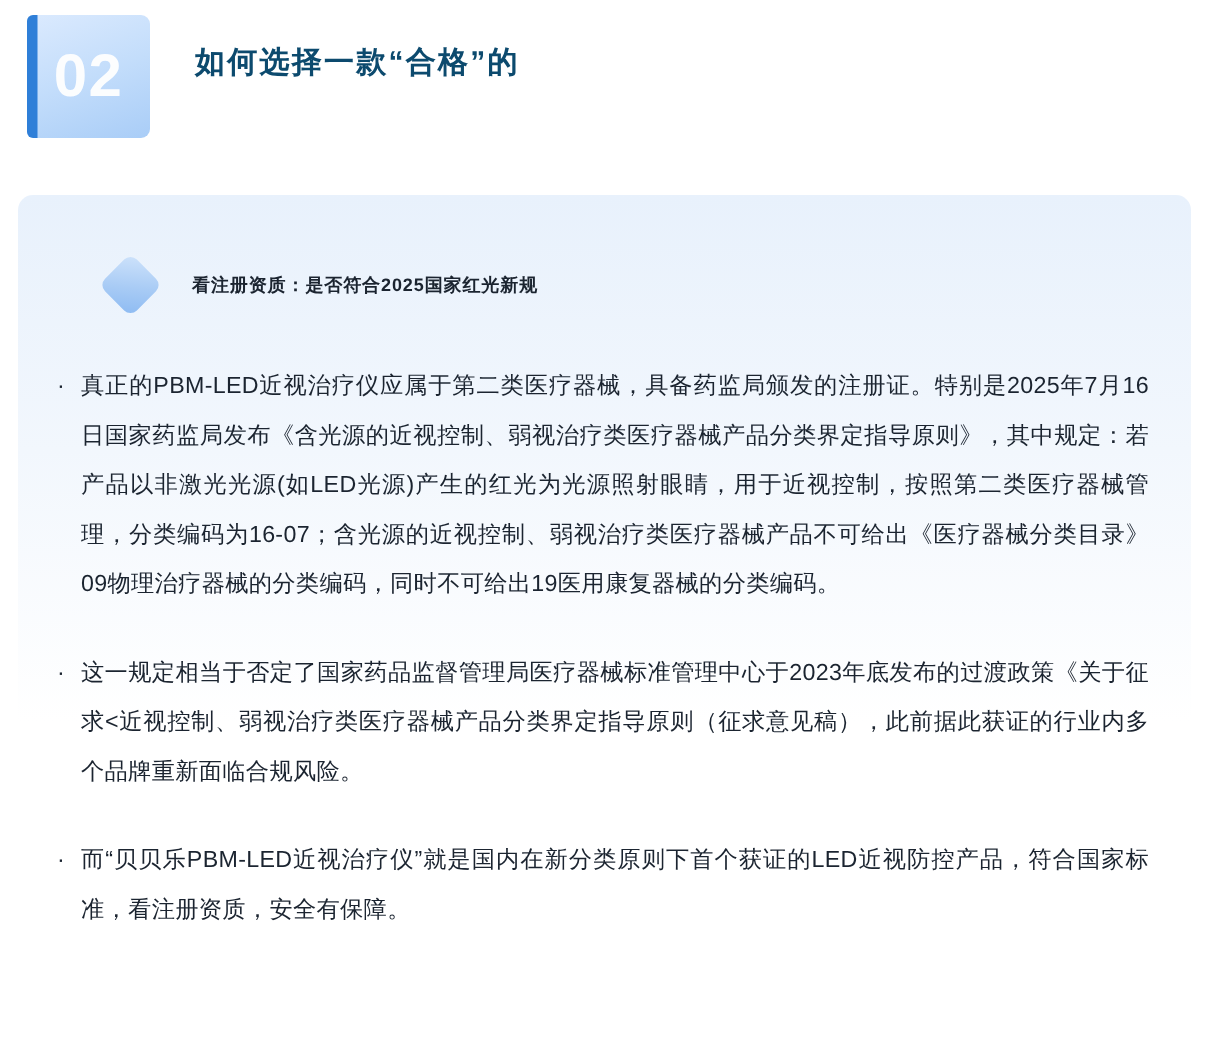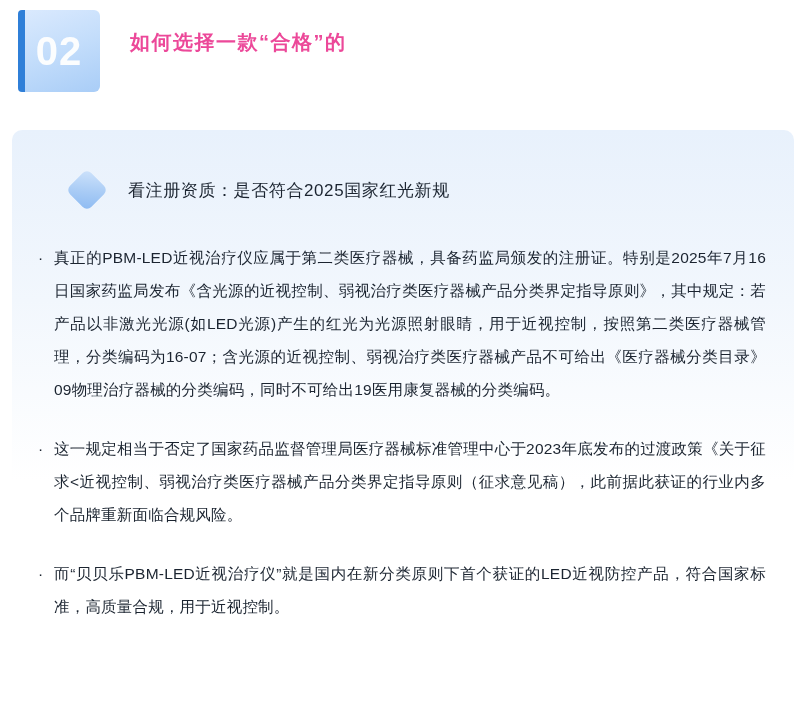--- a/index.html
+++ b/index.html
@@ -59,21 +59,21 @@
     font-weight: bold;
     color: #ffffff;
     letter-spacing: 1px;
     font-family: "Liberation Sans", sans-serif;
     opacity: 0.95;
   }
 
   .header-title {
     margin-left: 30px;
     margin-top: 14px;
-    color: #ec4899;
+    color: #0c4a6e;
     font-size: 20px;
     font-weight: bold;
     line-height: 37px;
     letter-spacing: 1.5px;
   }
   .header-title .line2 {
     letter-spacing: 2px;
   }
 
   
@@ -96,22 +96,22 @@
   .diamond {
     width: 30px;
     height: 30px;
     background: linear-gradient(140deg, #cfe3fb 0%, #a8cbf5 55%, #8cbaf2 100%);
     border-radius: 6px;
     transform: rotate(45deg);
     flex: 0 0 auto;
     margin-right: 26px;
   }
   .card-heading .htext {
-    font-size: 17px;
-    font-weight: normal;
+    font-size: 12px;
+    font-weight: bold;
     color: #1b2430;
     letter-spacing: 0.6px;
   }
 
   .body {
     padding: 36px 28px 0 26px;
   }
 
   .para {
     display: flex;
@@ -161,19 +161,19 @@
         <span class="ptext">真正的PBM-LED近视治疗仪应属于第二类医疗器械，具备药监局颁发的注册证。特别是2025年7月16日国家药监局发布《含光源的近视控制、弱视治疗类医疗器械产品分类界定指导原则》，其中规定：若产品以非激光光源(如LED光源)产生的红光为光源照射眼睛，用于近视控制，按照第二类医疗器械管理，分类编码为16-07；含光源的近视控制、弱视治疗类医疗器械产品不可给出《医疗器械分类目录》09物理治疗器械的分类编码，同时不可给出19医用康复器械的分类编码。</span>
       </div>
 
       <div class="para">
         <span class="bullet">·</span>
         <span class="ptext">这一规定相当于否定了国家药品监督管理局医疗器械标准管理中心于2023年底发布的过渡政策《关于征求&lt;近视控制、弱视治疗类医疗器械产品分类界定指导原则（征求意见稿），此前据此获证的行业内多个品牌重新面临合规风险。</span>
       </div>
 
       <div class="para">
         <span class="bullet">·</span>
-        <span class="ptext">而“贝贝乐PBM-LED近视治疗仪”就是国内在新分类原则下首个获证的LED近视防控产品，符合国家标准，高质量合规，用于近视控制。</span>
+        <span class="ptext">而“贝贝乐PBM-LED近视治疗仪”就是国内在新分类原则下首个获证的LED近视防控产品，符合国家标准，看注册资质，安全有保障。</span>
       </div>
 
     </div>
   </div>
 
 </div>
 
 </body></html>

